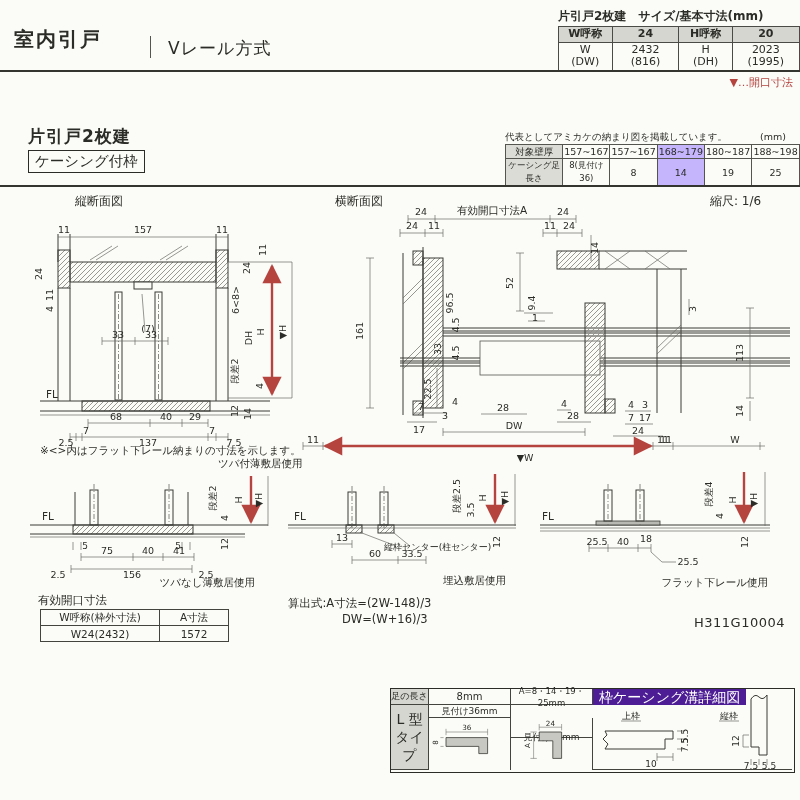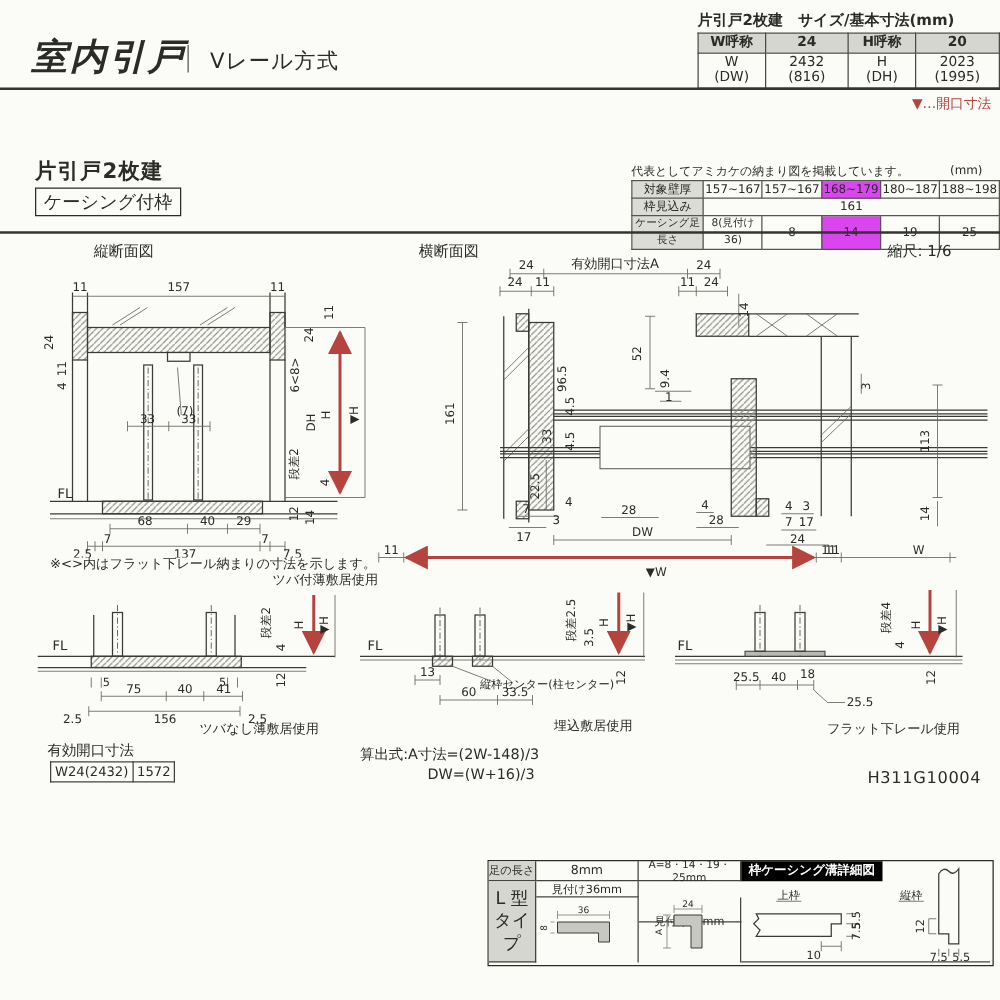--- a/index.html
+++ b/index.html
@@ -13,51 +13,51 @@
   table{border-collapse:collapse;}
   
   .size-table{font-size:11px;}
   .size-table td{border:1px solid #4a4a46;text-align:center;line-height:1.15;padding:1px 2px;}
   .size-table .hd{background:#d6d6d1;font-weight:bold;}
   .size-table{border:1.5px solid #2b2b27;}
   
   .wall-table{font-size:9.5px;border:1.2px solid #2b2b27;}
   .wall-table td{border:1px solid #55554f;text-align:center;padding:0 1px;height:13px;line-height:13px;}
   .wall-table .hd{background:#dcdcd7;}
-  .wall-table .shade{background:#d946ef;}
+  .wall-table .shade{background:#c4b5fd;}
   .frame-box{border:1.5px solid #2b2b27;padding:1px 6px;font-size:14.5px;display:inline-block;}
   .opening-note{color:#b5443f;font-size:11px;}
   
   .open-table{font-size:10.5px;border:1.4px solid #2b2b27;}
   .open-table td{border:1px solid #44443f;text-align:center;height:15px;padding:0 3px;}
   
   .detail{position:absolute;left:390px;top:688px;width:403px;height:83px;
     border:1.5px solid #2b2b27;display:grid;
     grid-template-columns:38px 82px 82px 199px;
     grid-template-rows:16px 13px 52px;font-size:9px;}
   .detail>div{border-right:1px solid #44443f;border-bottom:1px solid #44443f;
     display:flex;align-items:center;justify-content:center;text-align:center;}
   .detail .noborder-b{border-bottom:none;}
   .detail .noborder-r{border-right:none;}
   .detail .gray{background:#d6d6d1;}
-  .black-label{background:#000000;color:#fff;font-weight:bold;font-size:10px;
+  .black-label{background:#4c1d95;color:#fff;font-weight:normal;font-size:14px;
     height:16px;line-height:16px;padding:0 6px;position:absolute;left:0;top:0;}
   svg text{font-size:9.5px;fill:#2b2b27;}
   svg text.sm{font-size:9px;}
   svg text.lbl{font-size:10.5px;}
   .ln{stroke:#3a3a36;stroke-width:1;fill:none;}
   .thin{stroke:#6a6a64;stroke-width:.7;fill:none;}
   .dash{stroke:#6a6a64;stroke-width:.8;fill:none;stroke-dasharray:5 2 1 2;}
   .red-ln{stroke:#b5443f;stroke-width:2.4;fill:none;}
   .hrect{fill:url(#h);stroke:#3a3a36;stroke-width:1;}
 </style>
 </head>
 <body>
 
-<div class="abs" style="left:25px;top:26px;font-size:29px;font-weight:bold;letter-spacing:2px;font-style:italic;">室内引戸</div>
+<div class="abs" style="left:14px;top:26px;font-size:20px;font-weight:bold;letter-spacing:2px;">室内引戸</div>
 <div class="abs" style="left:150px;top:36px;width:1px;height:22px;background:#55554f;"></div>
 <div class="abs" style="left:168px;top:37px;font-size:17px;letter-spacing:1px;">Vレール方式</div>
 
 <div class="abs" style="left:558px;top:8px;font-size:12px;font-weight:bold;">片引戸2枚建　サイズ/基本寸法(mm)</div>
 <table class="size-table abs" style="left:558px;top:26px;">
   <tbody>
       <tr>
     <td class="hd" style="width:50px;">W呼称</td>
     <td class="hd" style="width:64px;">24</td>
     <td class="hd" style="width:50px;">H呼称</td>
@@ -84,24 +84,20 @@
 <div class="abs" style="left:760px;top:131px;font-size:9.5px;">(mm)</div>
 <table class="wall-table abs" style="left:505px;top:144px;">
   <tbody>
       <tr>
     <td class="hd" style="width:70px;">対象壁厚</td>
     <td style="width:43px;">157~167</td>
     <td style="width:43px;">157~167</td>
     <td class="shade" style="width:43px;">168~179</td>
     <td style="width:43px;">180~187</td>
     <td style="width:45px;">188~198</td>
-  </tr>
-  <tr>
-    <td class="hd">枠見込み</td>
-    <td colspan="5">161</td>
   </tr>
   <tr>
     <td class="hd" style="font-size:8.5px;">ケーシング足長さ</td>
     <td style="font-size:8.5px;">8(見付け36)</td>
     <td>8</td>
     <td class="shade">14</td>
     <td>19</td>
     <td>25</td>
   </tr>
 </tbody>
@@ -378,20 +374,24 @@
     <text x="217" y="30" text-anchor="middle" transform="rotate(-90 217,30)">▼H</text>
     <text x="208" y="72" text-anchor="middle" transform="rotate(-90 208,72)">12</text>
     <text x="8" y="50" text-anchor="middle" class="lbl">FL</text>
     <text x="228" y="116" text-anchor="end" class="lbl">フラット下レール使用</text>
   </g>
 </svg>
 
 <div class="abs" style="left:38px;top:593px;font-size:11.5px;">有効開口寸法</div>
 <table class="open-table abs" style="left:40px;top:609px;">
   <tbody>
+      <tr>
+    <td style="width:112px;">W呼称(枠外寸法)</td>
+    <td style="width:62px;">A寸法</td>
+  </tr>
   <tr>
     <td>W24(2432)</td>
     <td>1572</td>
   </tr>
 </tbody>
   </table>
 
 <div class="abs" style="left:288px;top:595px;font-size:11.5px;line-height:1.4;">
   <div>算出式:A寸法=(2W-148)/3</div>
   <div style="padding-left:54px;">DW=(W+16)/3</div>

